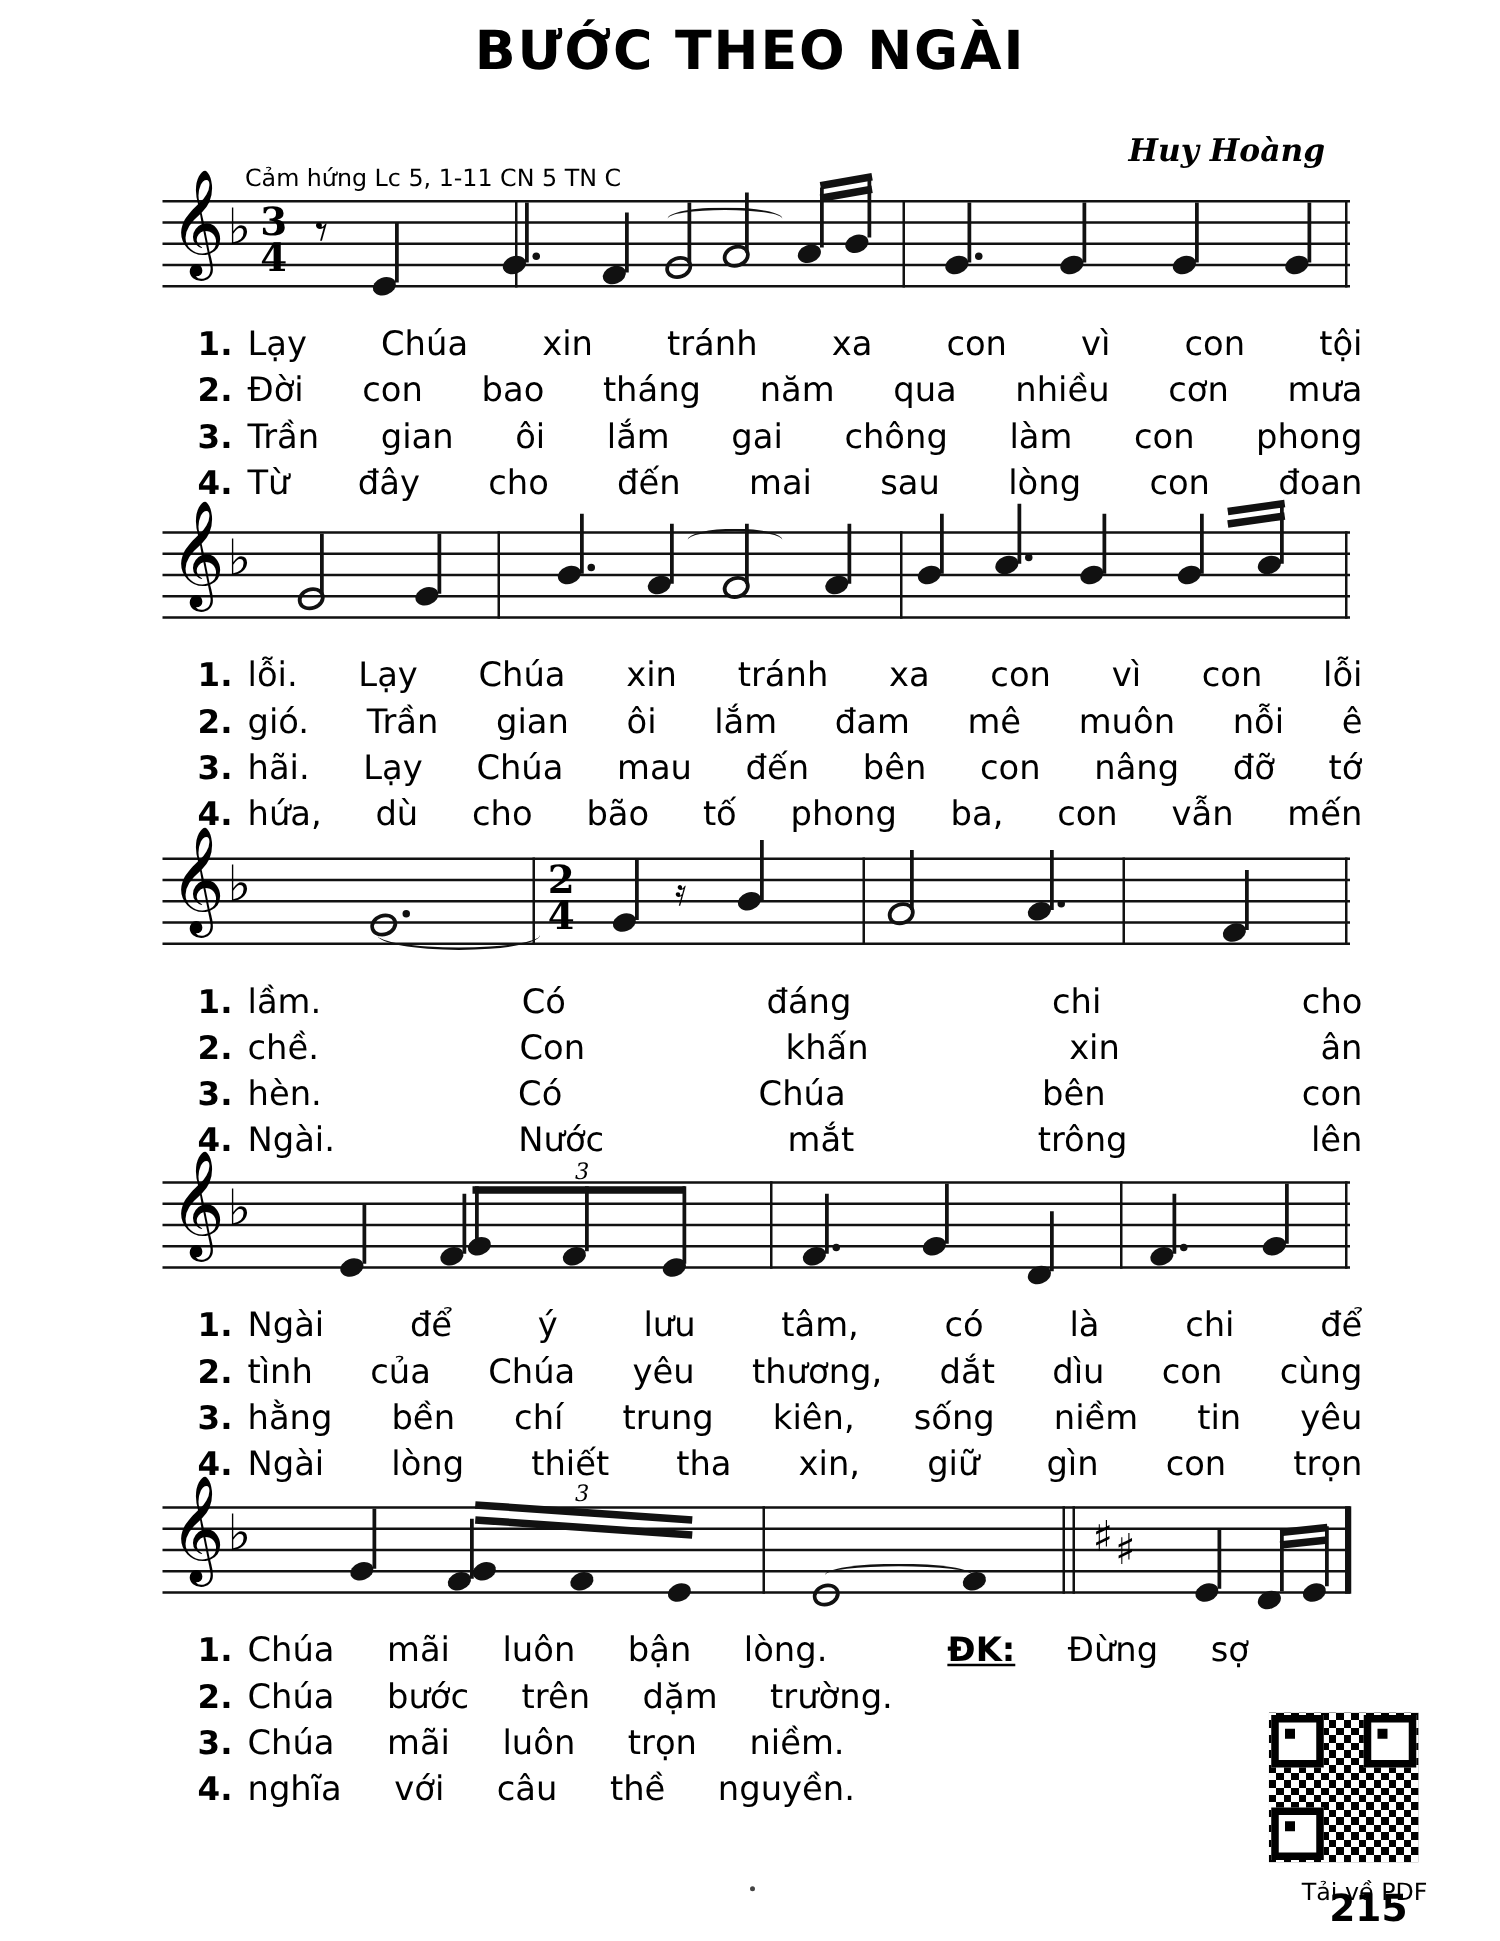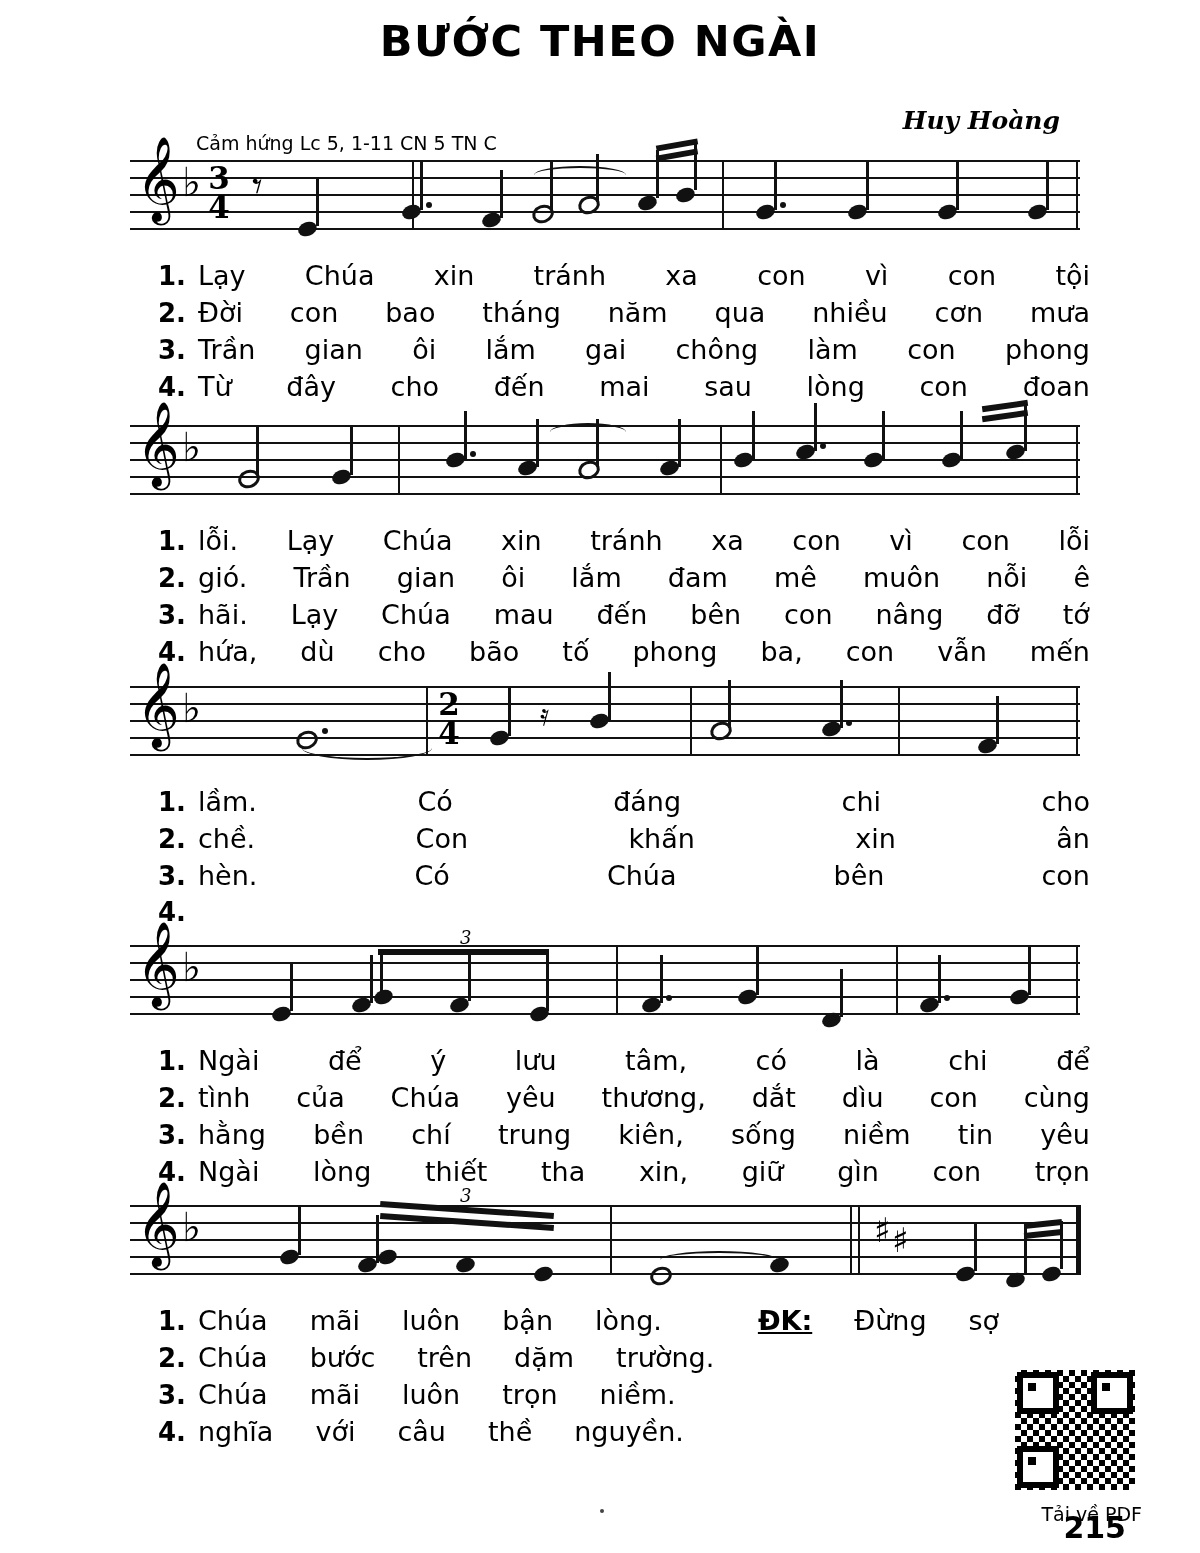--- a/index.html
+++ b/index.html
@@ -596,20 +596,27 @@
         <span class="lyric-words">
           <span>hèn.</span>
           <span>Có</span>
           <span>Chúa</span>
           <span>bên</span>
           <span>con</span>
         </span>
       </div>
       <div class="lyric-row">
         <span class="lyric-num">4.</span>
+        <span class="lyric-words">
+          <span>Ngài.</span>
+          <span>Nước</span>
+          <span>mắt</span>
+          <span>trông</span>
+          <span>lên</span>
+        </span>
       </div>
     </div>
   </div>
 
   <div class="system" style="top:945px">
     <div class="staff">
       <div class="line l0"></div>
       <div class="line l1"></div>
       <div class="line l2"></div>
       <div class="line l3"></div>

